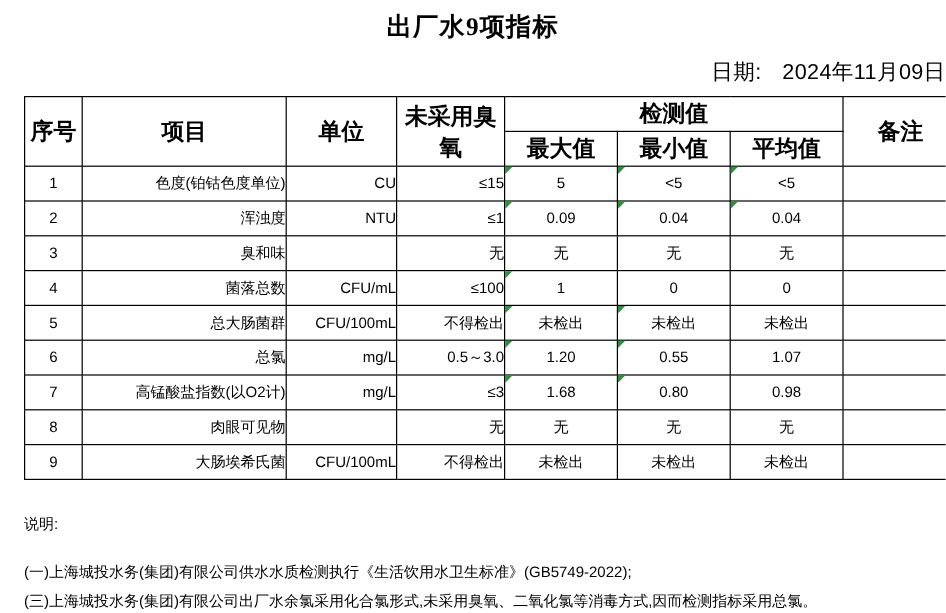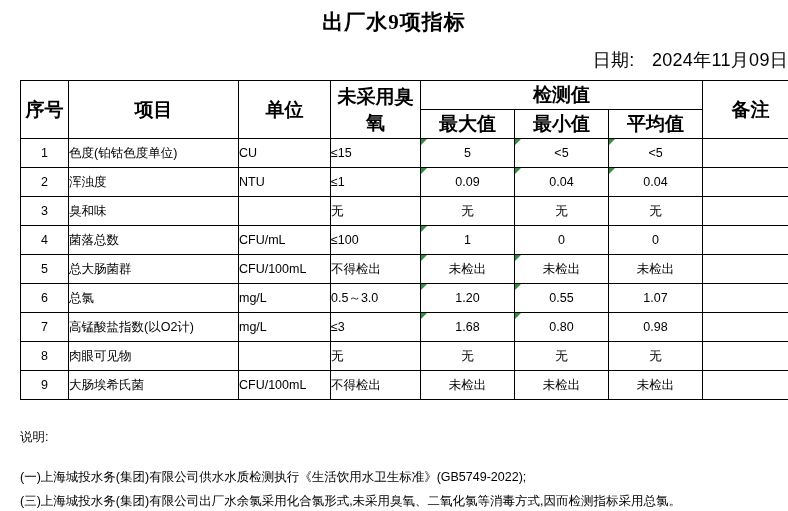--- a/index.html
+++ b/index.html
@@ -61,21 +61,21 @@
   table.report th {
     text-align: center;
     font-weight: bold;
     font-size: 19px;
   }
   .th-sub {
     font-weight: bold;
     font-size: 12.5px;
   }
   td.c { text-align: center; }
-  td.l { text-align: left; padding-left: 6px; }
+  td.l { text-align: right; padding-left: 6px; }
   .col-no { width: 48px; }
   .col-item { width: 170px; }
   .col-unit { width: 92px; }
   .col-limit { width: 90px; }
   .col-val { width: 94px; }
   .col-remark { width: 96px; }
 
   
   .cell-marked {
     position: relative;

